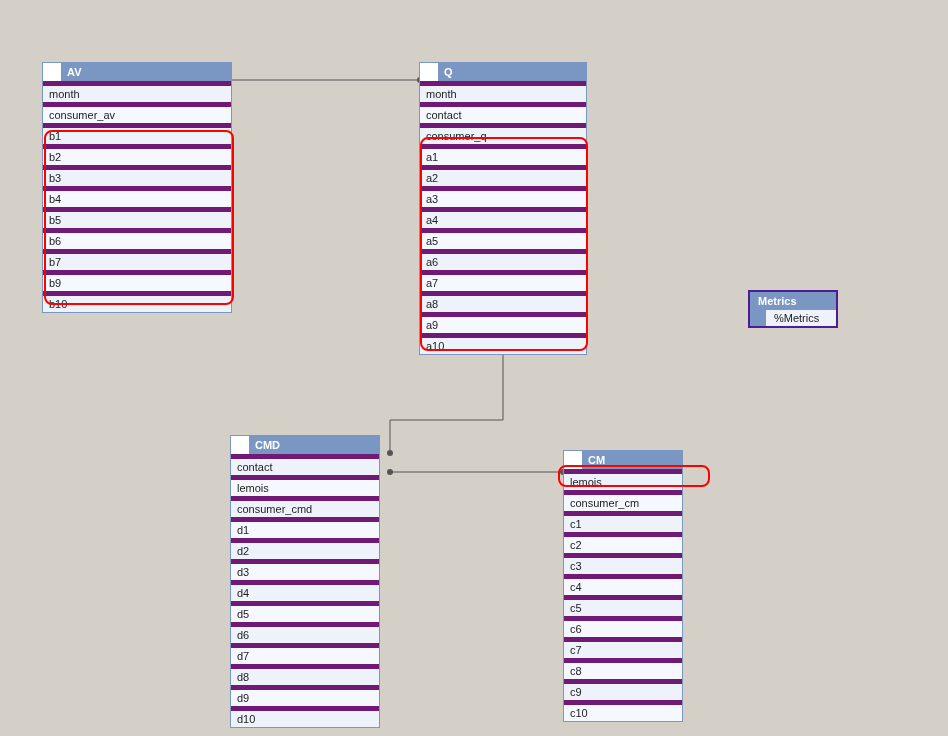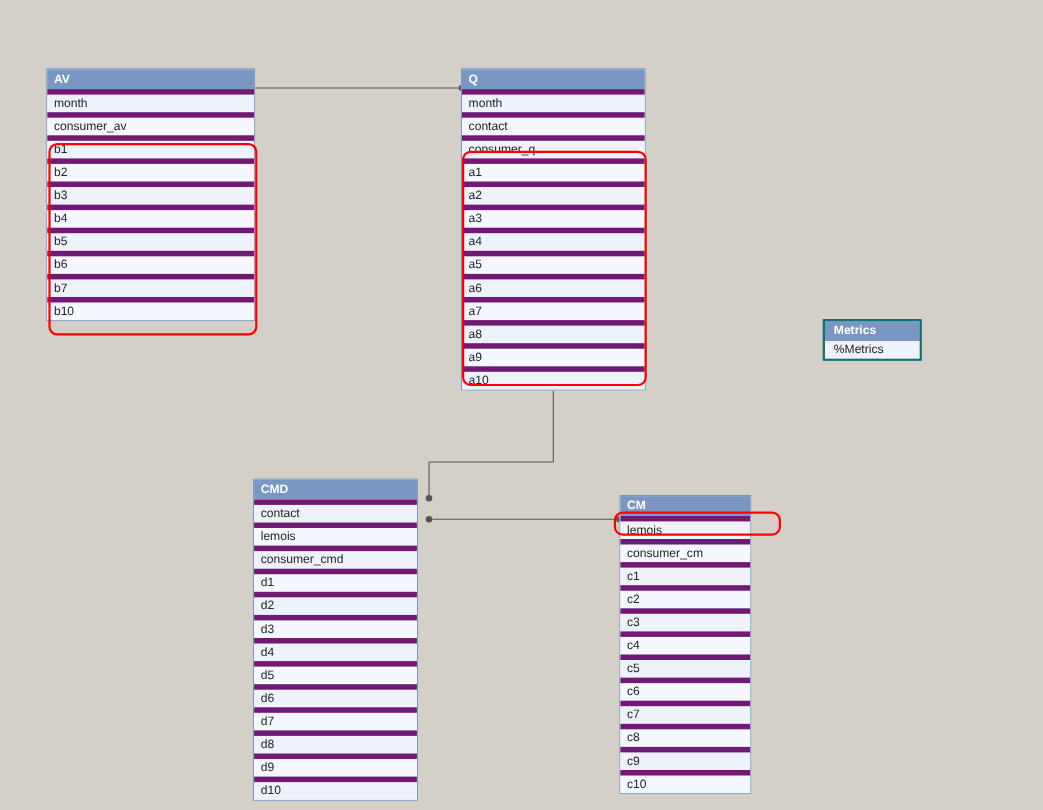--- a/index.html
+++ b/index.html
@@ -19,20 +19,21 @@
       background: #fff;
       min-width: 120px;
     }
 
     .db-table-header {
       background: #7a96c2;
       color: #fff;
       font-weight: bold;
       padding: 3px 6px;
       font-size: 11px;
+      margin-left: 18px;
     }
 
     .db-table-row {
       padding: 2px 6px;
       border-top: 5px solid #701a75;
       background: #eef2fa;
       color: #222;
       white-space: nowrap;
     }
 
@@ -51,37 +52,38 @@
       position: absolute;
       top: 0;
       left: 0;
       width: 948px;
       height: 736px;
       pointer-events: none;
     }
 
     .metrics-box {
       position: absolute;
-      border: 2px solid #0f766e;
+      border: 2px solid #4c1d95;
       background: #7a96c2;
     }
 
     .metrics-header {
       background: #7a96c2;
       color: #fff;
       font-weight: bold;
       padding: 3px 8px;
       font-size: 11px;
     }
 
     .metrics-row {
       background: #eef2fa;
       padding: 2px 8px;
       font-size: 11px;
       color: #222;
+      margin-left: 16px;
     }
   </style>
 </head>
 <body>
 
 <svg class="connections">
 
   <line x1="228" y1="80" x2="420" y2="80" stroke="#555" stroke-width="1"></line>
   <circle cx="228" cy="80" r="3" fill="#555"></circle>
   <circle cx="420" cy="80" r="3" fill="#555"></circle>
@@ -101,20 +103,21 @@
   <div class="db-table-header">AV</div>
   <div class="db-table-row">month</div>
   <div class="db-table-row">consumer_av</div>
   <div class="db-table-row">b1</div>
   <div class="db-table-row">b2</div>
   <div class="db-table-row">b3</div>
   <div class="db-table-row">b4</div>
   <div class="db-table-row">b5</div>
   <div class="db-table-row">b6</div>
   <div class="db-table-row">b7</div>
+  <div class="db-table-row">b9</div>
   <div class="db-table-row">b10</div>
 </div>
 
 <div class="db-table" style="left:419px; top:62px; width:168px;">
   <div class="db-table-header">Q</div>
   <div class="db-table-row">month</div>
   <div class="db-table-row">contact</div>
   <div class="db-table-row">consumer_q</div>
   <div class="db-table-row">a1</div>
   <div class="db-table-row">a2</div>

